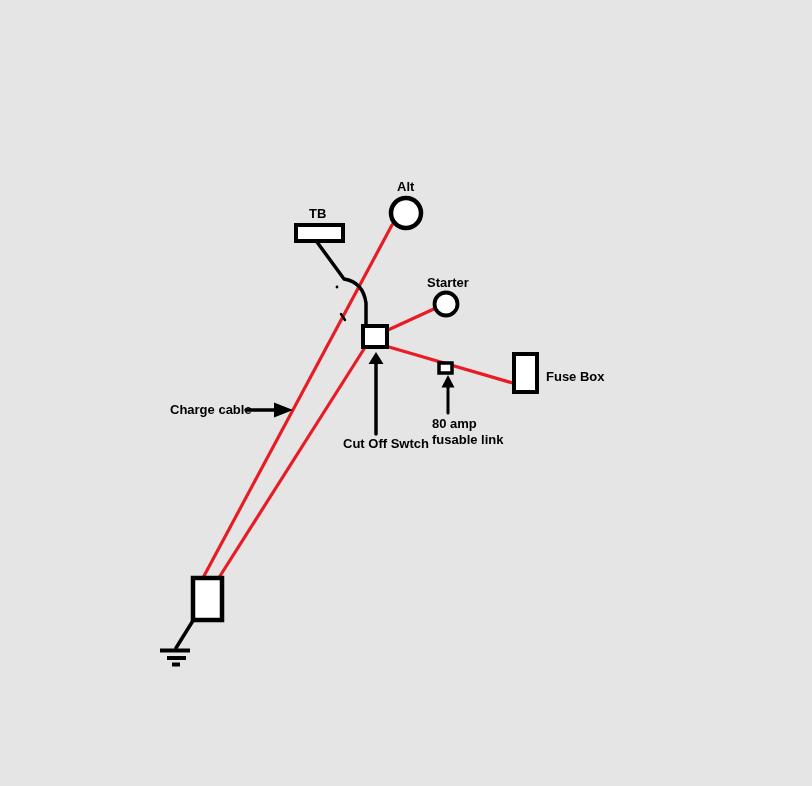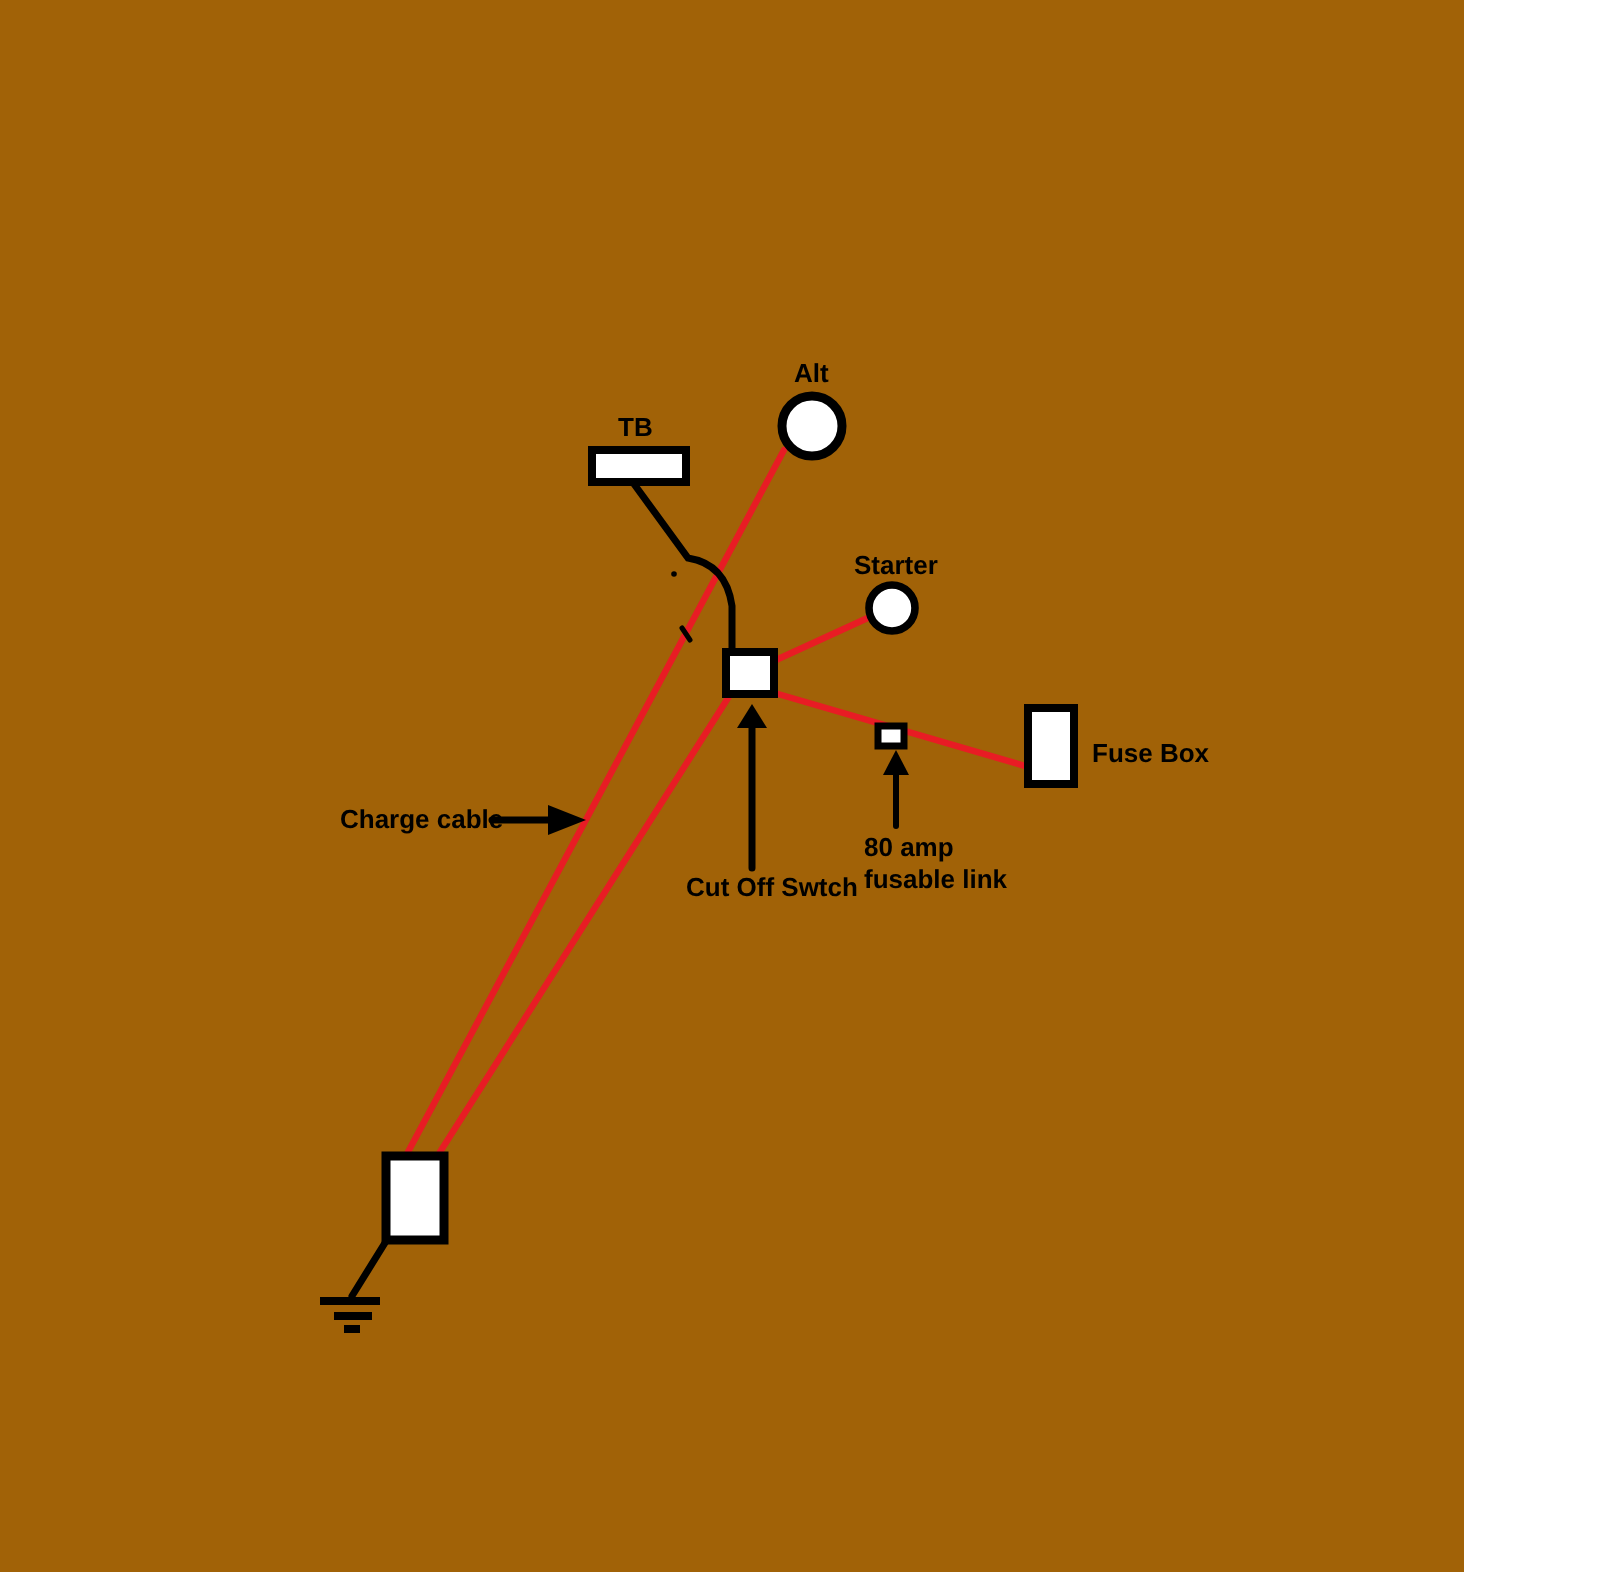--- a/index.html
+++ b/index.html
@@ -2,23 +2,23 @@
 <html><head>
 <meta charset="utf-8">
 <style>
   html, body {
     margin: 0;
     padding: 0;
     background: #ffffff;
   }
   .canvas {
     position: relative;
-    width: 732px;
+    width: 812px;
     height: 786px;
-    background: #a16207;
+    background: #e5e5e5;
     overflow: hidden;
     font-family: "Liberation Sans", sans-serif;
   }
   svg { display: block; }
   text.lbl {
     font-family: "Liberation Sans", sans-serif;
     font-size: 13px;
     font-weight: bold;
     fill: #000000;
   }

